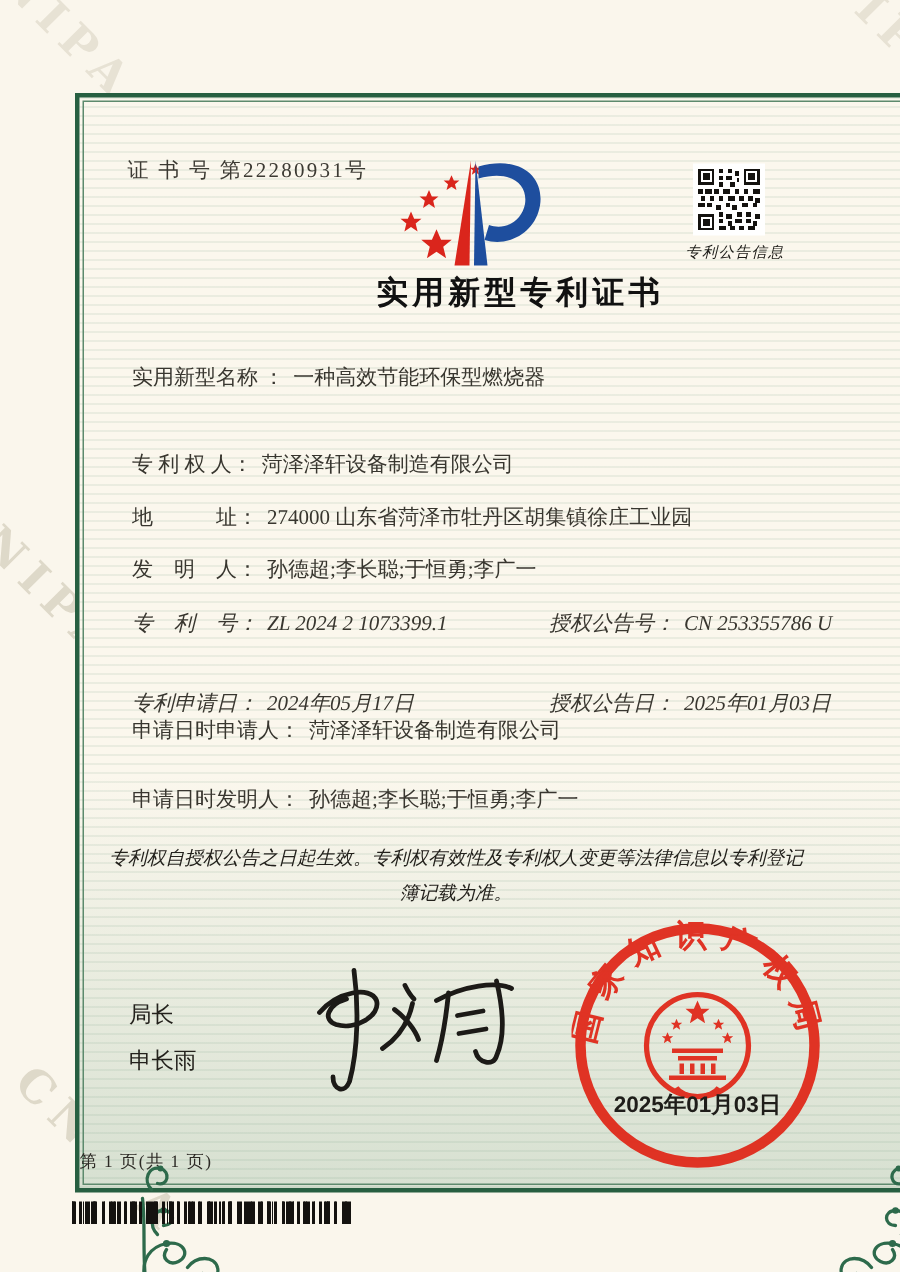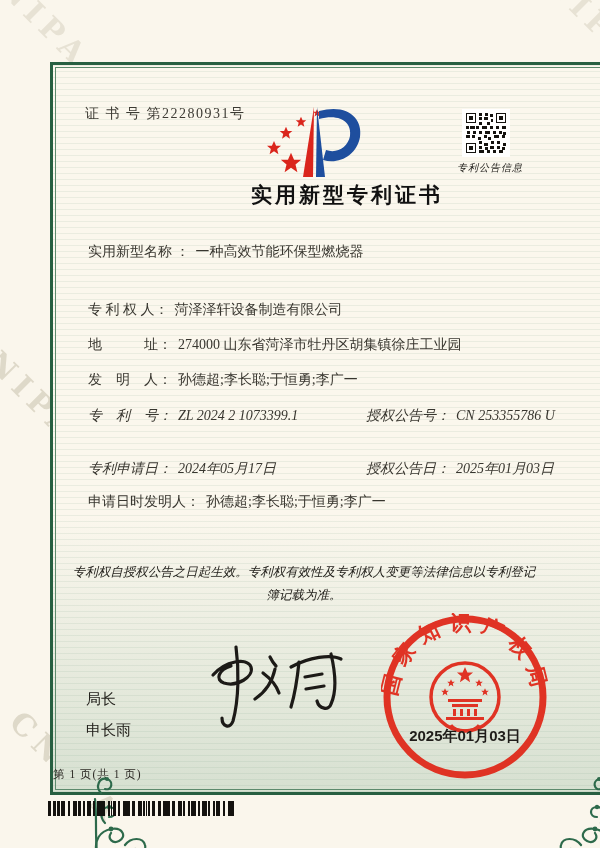--- a/index.html
+++ b/index.html
@@ -63,33 +63,33 @@
   .row{position:absolute;left:35px;font-size:14px;white-space:nowrap;color:#38362f;}
   .row .lbl{color:#38362f;}
   .row .val{margin-left:6px;}
   .r1{top:178px;}
   .r2{top:236px;}
   .r3{top:271px;}
   .r4{top:306px;}
   .r5{top:342px;}
   .r6{top:377px;}
   .r7{top:413px;}
-  .r8{top:428px;}
+  .r8{top:459px;}
   .col-right{position:absolute;left:278px;top:0;white-space:nowrap;}
   .rel{position:relative;width:480px;font-style:italic;}
   
   .legal{
     position:absolute;left:14px;top:496px;width:474px;text-align:center;
     font-size:12.5px;line-height:23px;font-style:italic;color:#23211c;
     font-family:"Liberation Serif","DejaVu Serif",serif;
   }
   
   .sig-titles{position:absolute;left:33px;top:596px;
-    font-family:Liberation Mono, monospace;
-    font-size:15px;color:#23211c;line-height:31px;margin-top:24px;}
+    font-family:Liberation Sans, sans-serif;
+    font-size:15px;color:#23211c;line-height:31px;}
   .sig-svg{position:absolute;left:138px;top:572px;z-index:2;}
   
   .seal{position:absolute;left:328px;top:548px;z-index:2;opacity:0.95;}
   
   .page-info{
     position:absolute;left:0;top:702px;width:100%;text-align:left;
     font-size:11.5px;color:#2c2a25;letter-spacing:1px;
   }
   
   .flourish{position:absolute;z-index:3;}
@@ -209,20 +209,23 @@
     <span class="lbl">发　明　人：</span><span class="val">孙德超;李长聪;于恒勇;李广一</span>
   </div>
   <div class="row r5 rel">
     <span class="lbl">专　利　号：</span><span class="val">ZL 2024 2 1073399.1</span>
     <span class="col-right"><span class="lbl">授权公告号：</span><span class="val">CN 253355786 U</span></span>
   </div>
   <div class="row r6 rel">
     <span class="lbl">专利申请日：</span><span class="val">2024年05月17日</span>
     <span class="col-right"><span class="lbl">授权公告日：</span><span class="val">2025年01月03日</span></span>
   </div>
+  <div class="row r7">
+    <span class="lbl">申请日时申请人：</span><span class="val">菏泽泽轩设备制造有限公司</span>
+  </div>
   <div class="row r8">
     <span class="lbl">申请日时发明人：</span><span class="val">孙德超;李长聪;于恒勇;李广一</span>
   </div>
 
   <div class="legal">
     <div>专利权自授权公告之日起生效。专利权有效性及专利权人变更等法律信息以专利登记簿记载为准。</div>
   </div>
 
   <div class="sig-titles">
     <div>局长</div>

